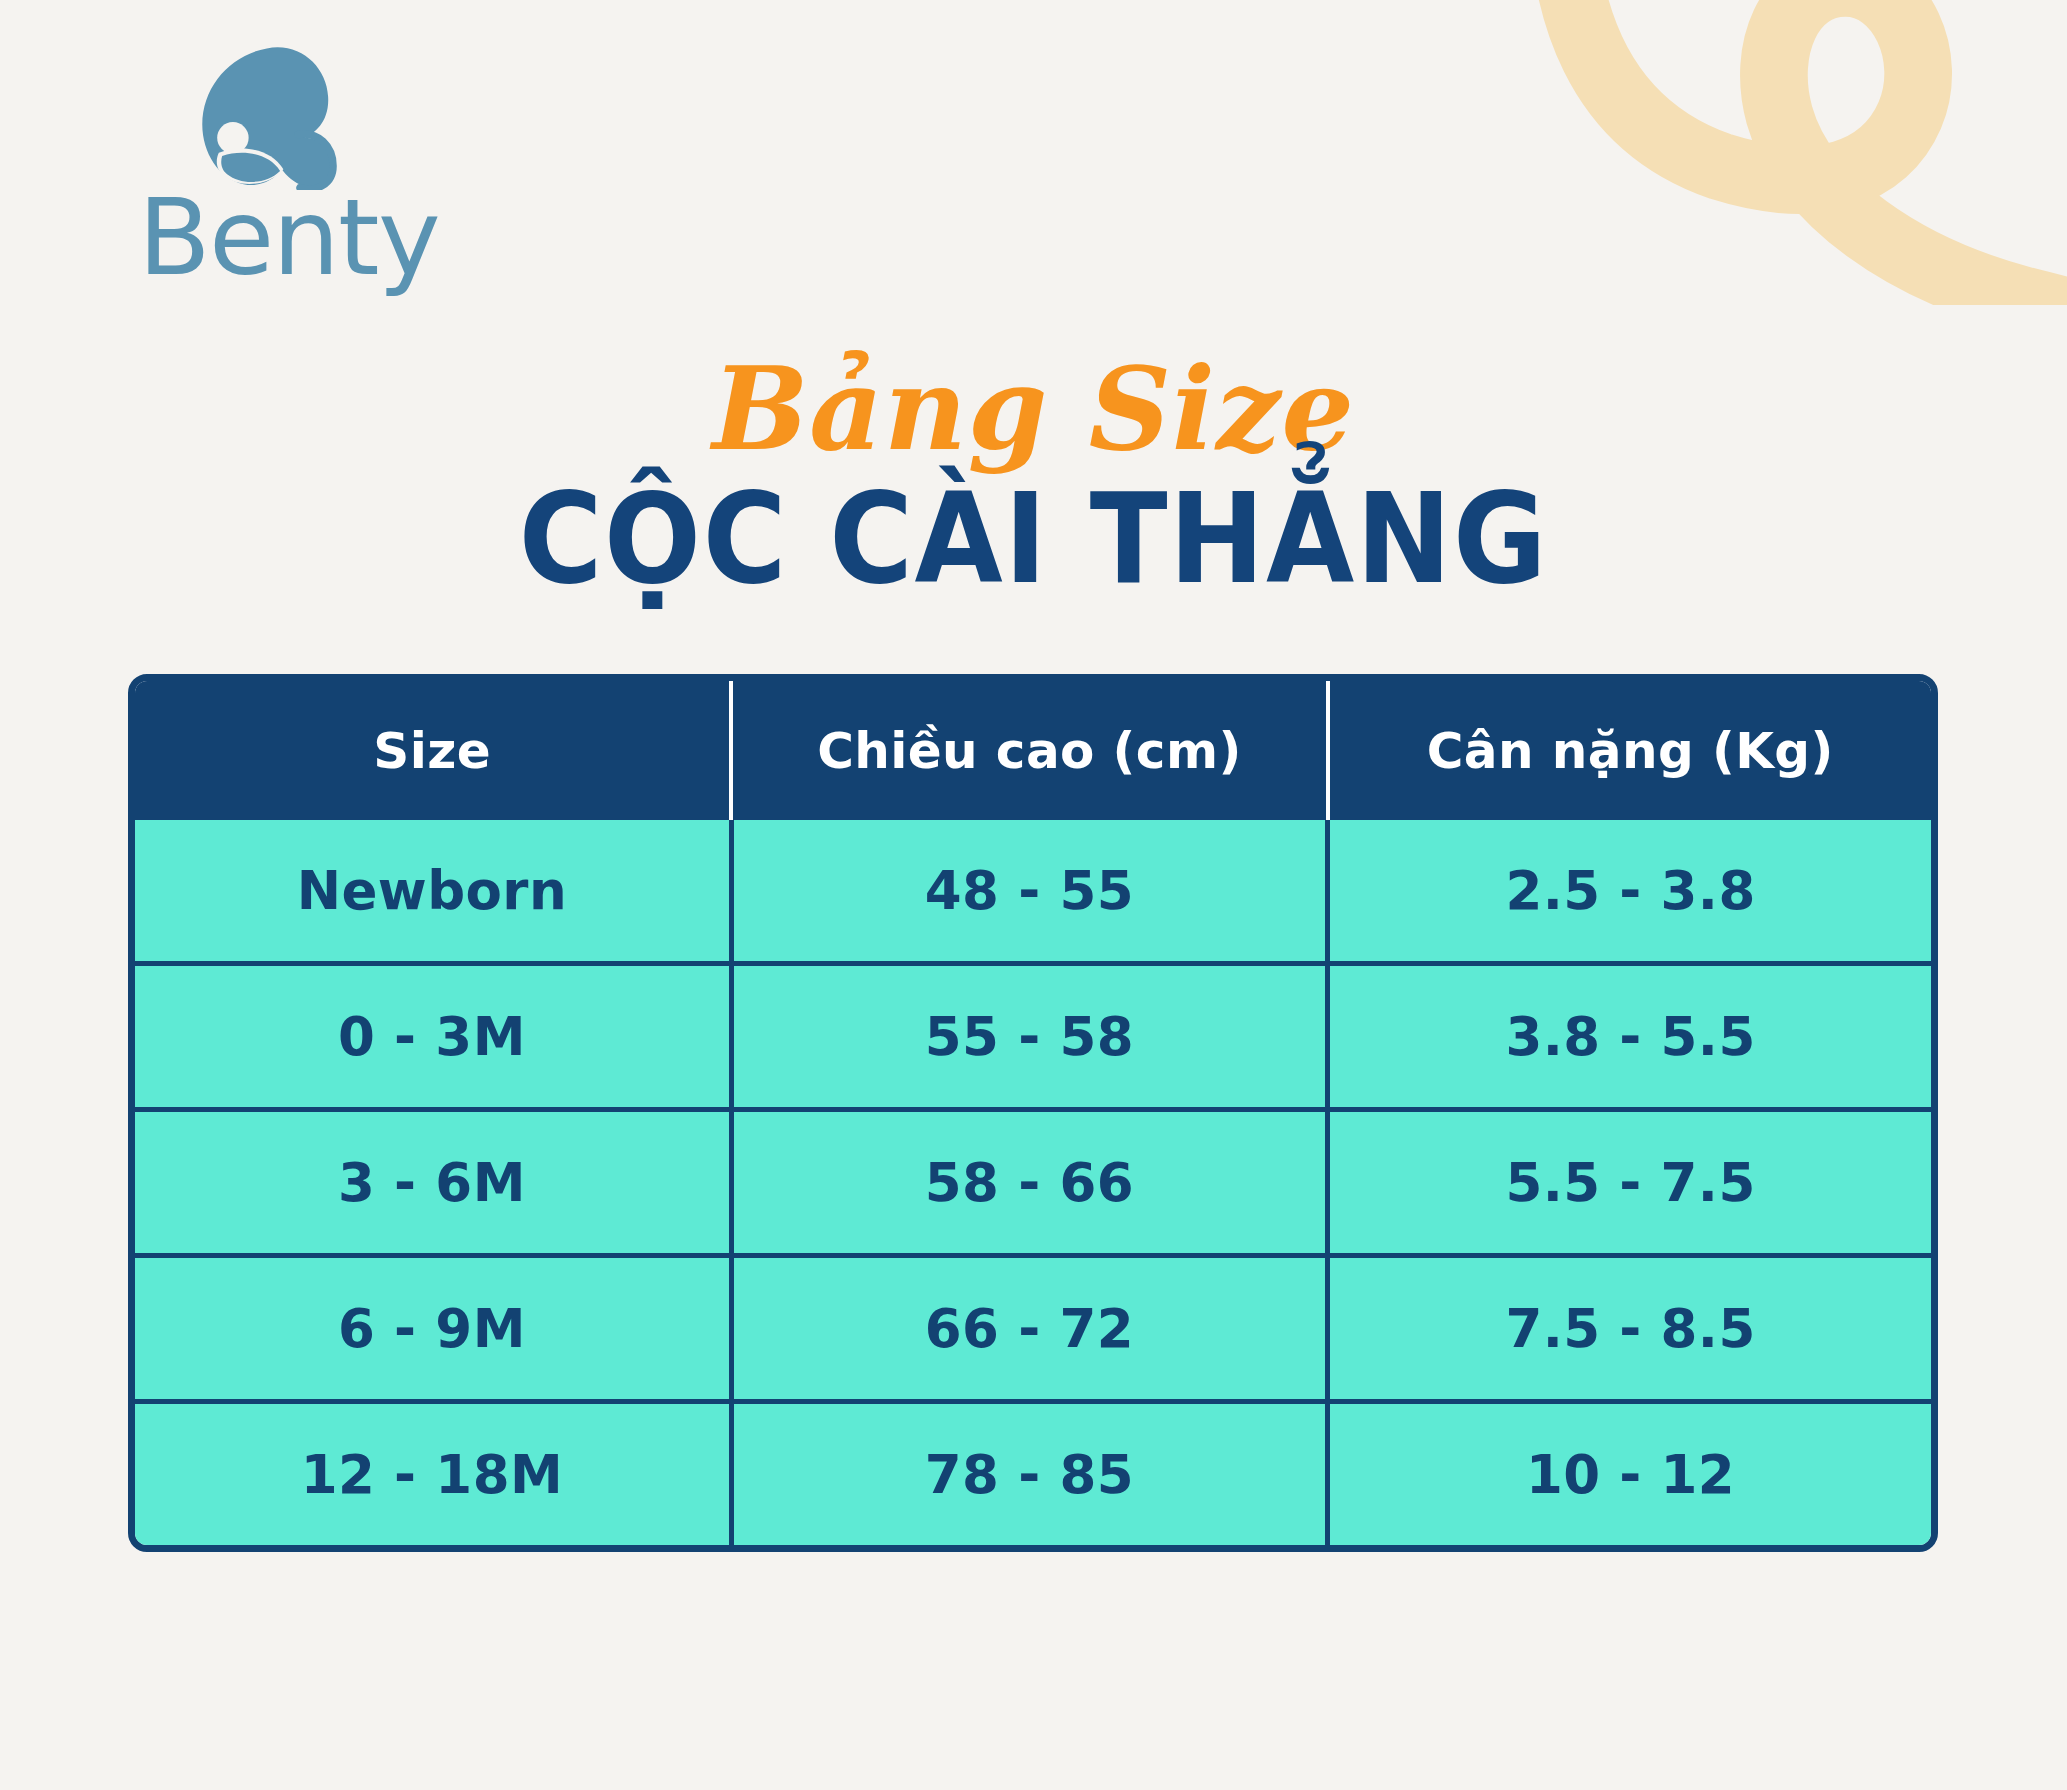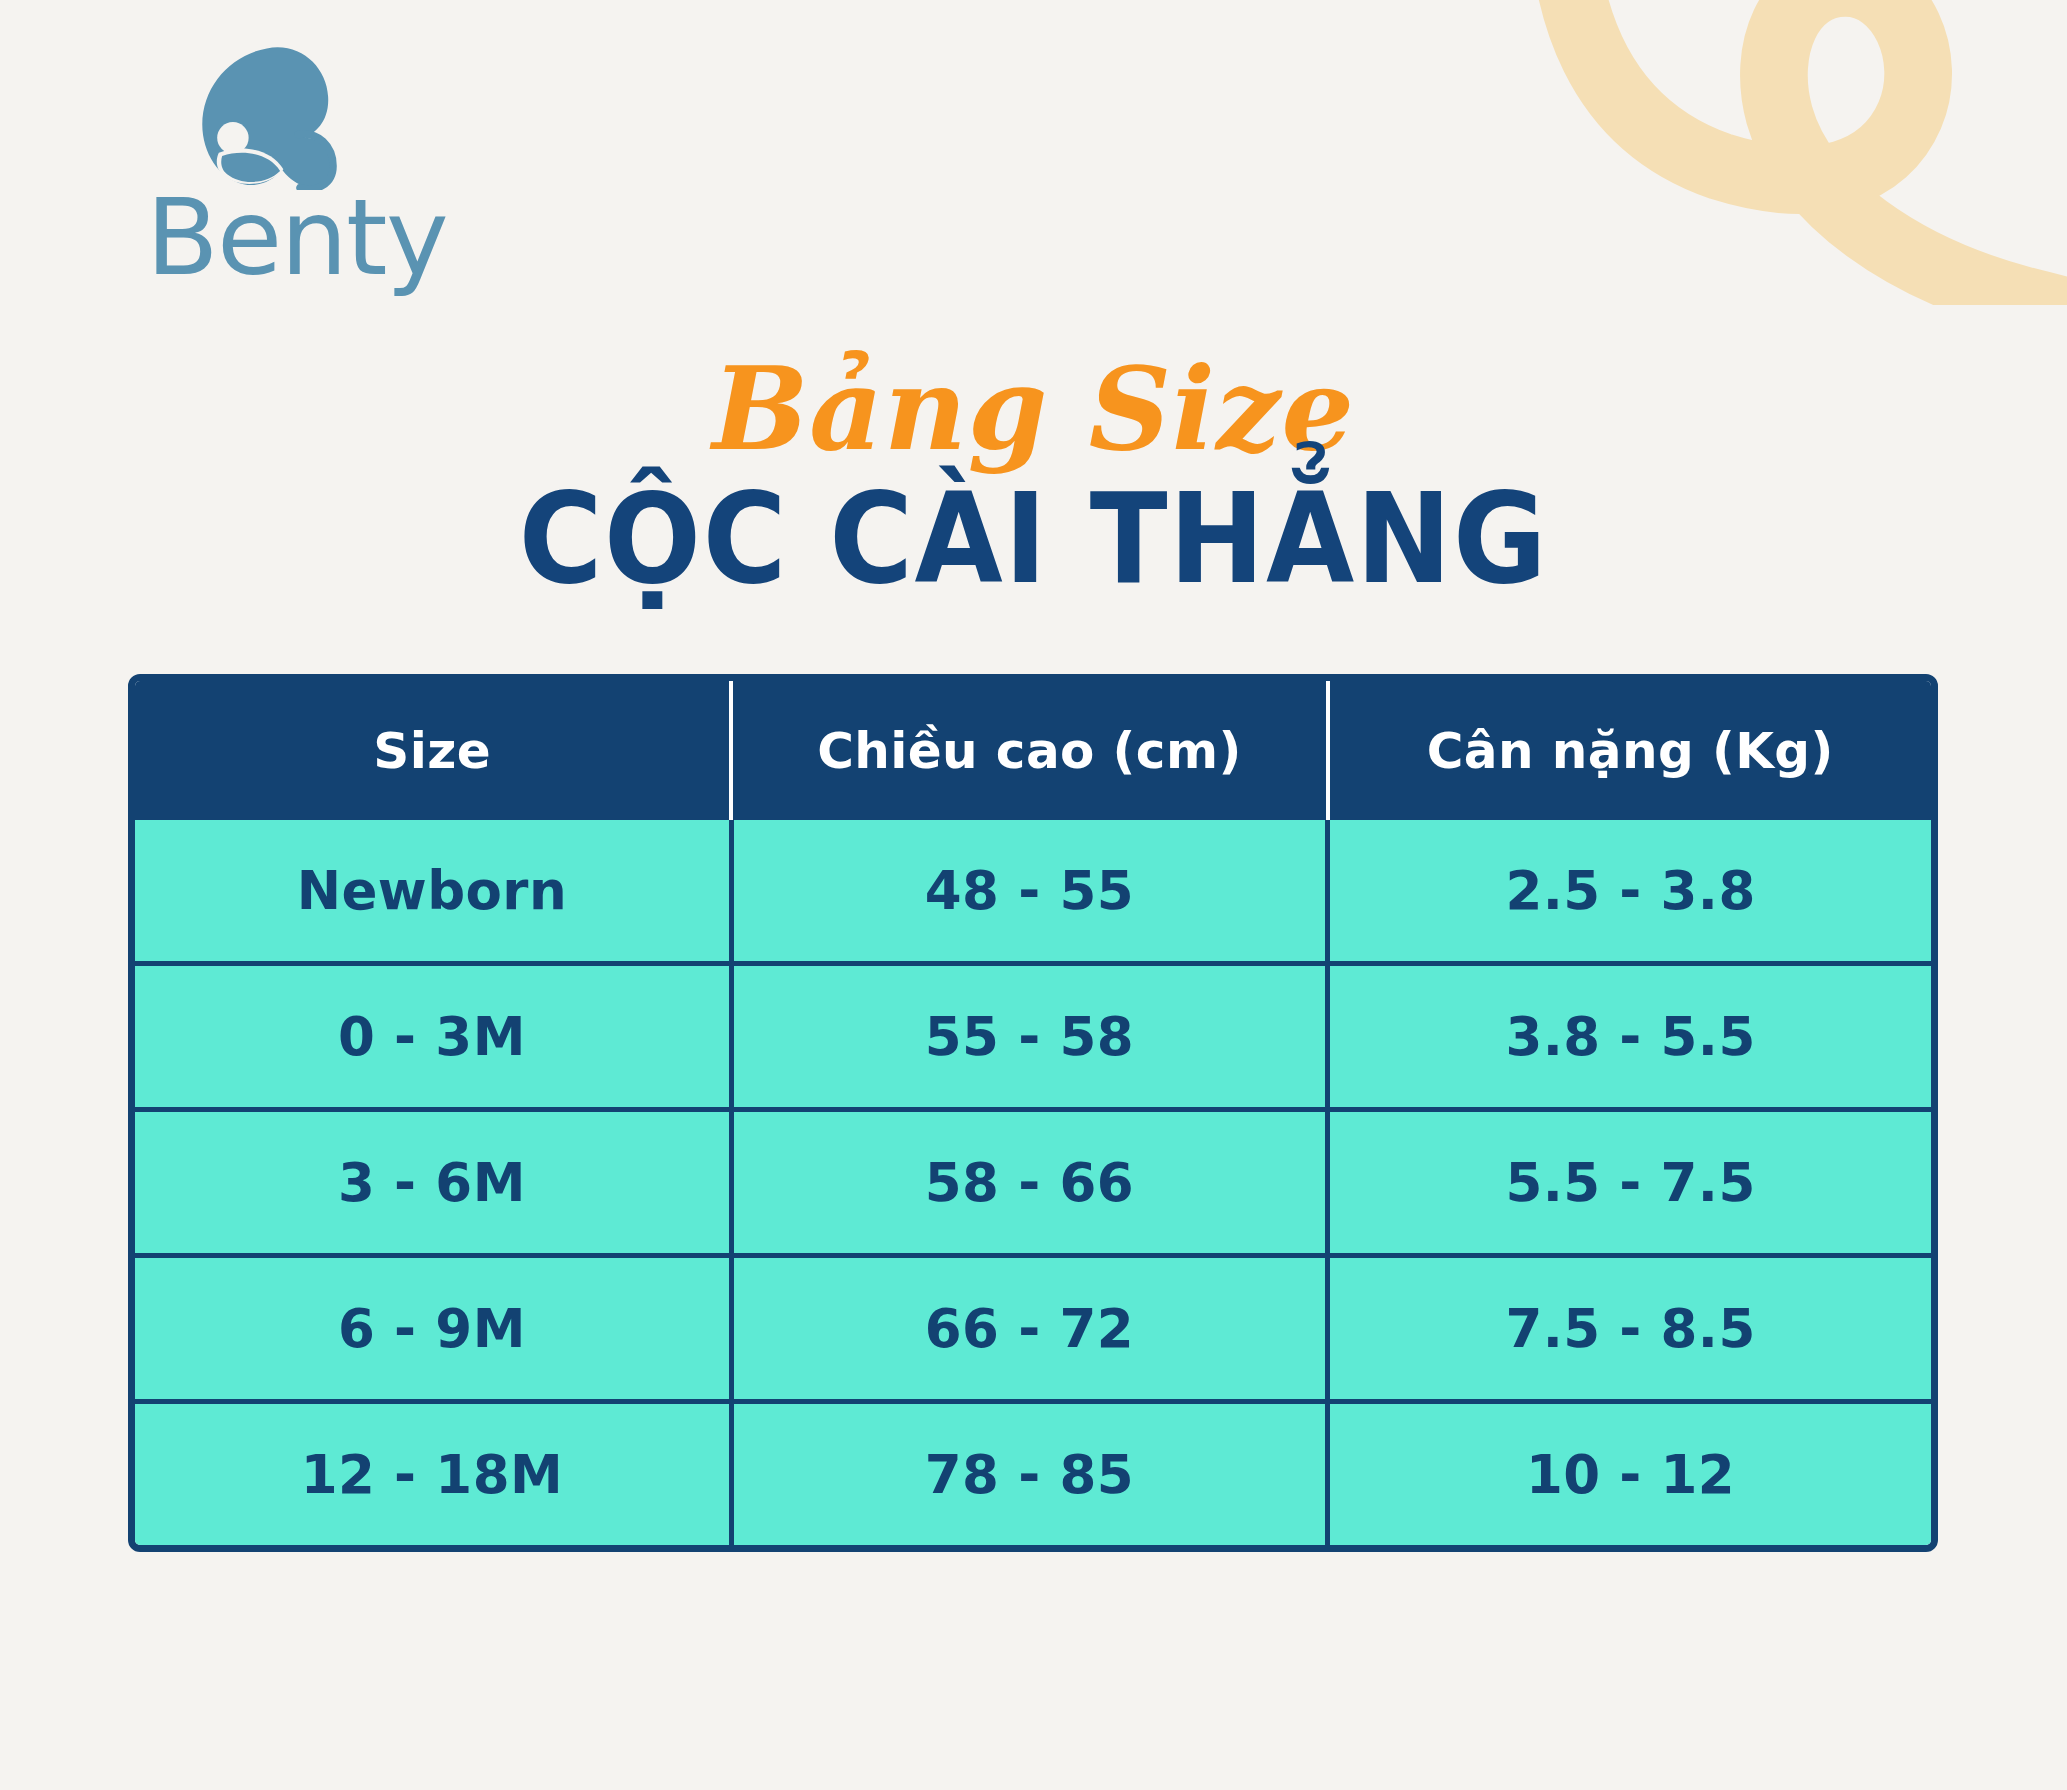--- a/index.html
+++ b/index.html
@@ -40,21 +40,21 @@
     display: block;
   }
   .logo-word {
     font-family: "DejaVu Sans", sans-serif;
     font-size: 106px;
     font-weight: 400;
     color: #5A93B2;
     letter-spacing: -1.7px;
     line-height: 1;
     margin-top: -5px;
-    margin-left: 22px;
+    margin-left: 14px;
     white-space: nowrap;
   }
 
   
   .title-block {
     position: absolute;
     left: 0;
     top: 352px;
     width: 2067px;
     text-align: center;
@@ -81,21 +81,21 @@
     white-space: nowrap;
   }
 
   
   .size-table-wrap {
     position: absolute;
     left: 128px;
     top: 674px;
     width: 1810px;
     border: 7.4px solid #134272;
-    border-radius: 12px;
+    border-radius: 19px;
     overflow: hidden;
     background: #FCFDFE;
     box-sizing: border-box;
   }
   table.size-table {
     width: 100%;
     border-collapse: collapse;
     table-layout: fixed;
   }
   table.size-table th,

